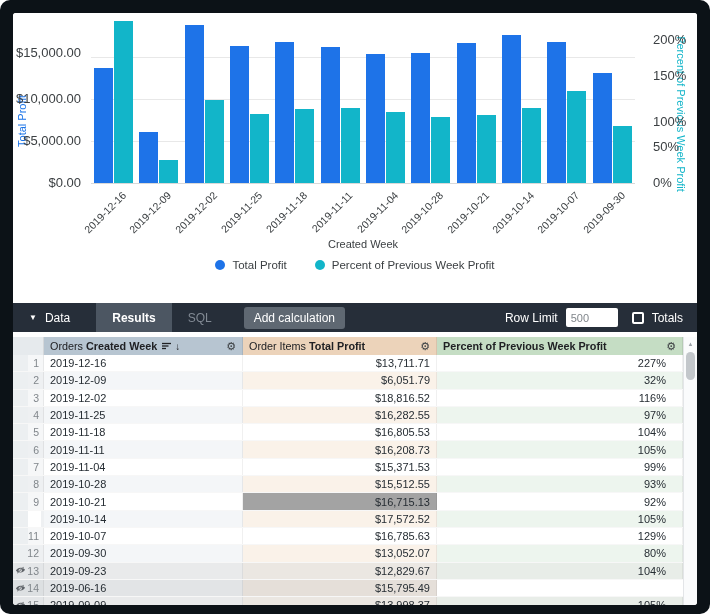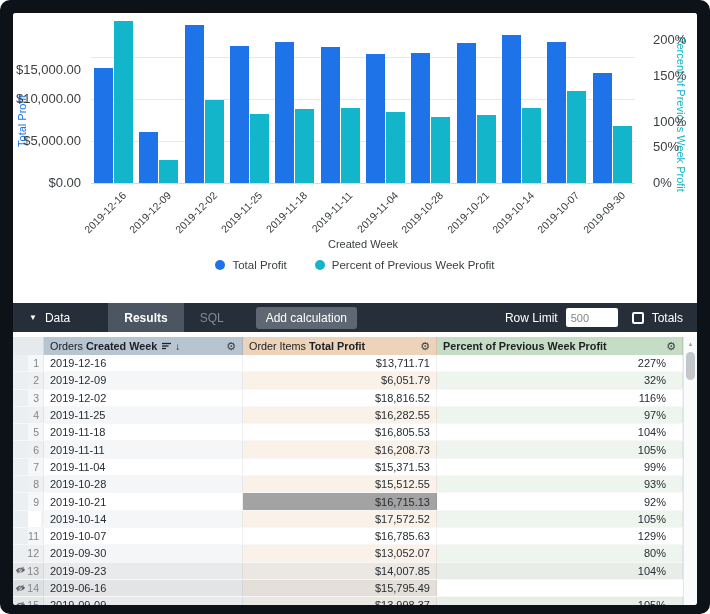--- a/index.html
+++ b/index.html
@@ -19,21 +19,21 @@
   .axis-title-left { position:absolute; left:-36px; top:102px; width:90px; text-align:center; font-size:11px; color:#1a73e8; transform:rotate(-90deg); }
   .axis-title-right { position:absolute; left:568px; top:95px; width:200px; text-align:center; font-size:11px; color:#12b5c9; transform:rotate(90deg); }
   .xaxis-title { position:absolute; left:78px; top:225px; width:544px; text-align:center; font-size:11px; color:#3c4043; }
   #legend { position:absolute; left:0; top:246px; width:684px; display:flex; justify-content:center; gap:28px; }
   .legend-item { display:flex; align-items:center; gap:7px; font-size:11.5px; color:#3c4043; }
   .legend-dot { width:10px; height:10px; border-radius:50%; }
 
   
   #toolbar { position:absolute; left:0; top:290px; width:684px; height:29px; background:#262e39; display:flex; align-items:center; color:#fff; font-size:12px; }
   .tb-caret { font-size:8px; color:#fff; margin:0 8px 0 16px; }
-  .tb-data { margin-right:38px; }
+  .tb-data { margin-right:26px; }
   .tb-tab { height:29px; display:flex; align-items:center; padding:0 16px; }
   .tb-tab.active { background:#4c5662; font-weight:bold; }
   .tb-tab.inactive { color:#828a94; }
   .tb-btn { margin-left:16px; background:#5f6872; border-radius:3px; padding:4px 10px; font-size:12px; color:#fff; cursor:pointer; }
   .tb-right { margin-left:auto; display:flex; align-items:center; padding-right:14px; gap:8px; }
   .tb-rowlimit-input { width:52px; height:19px; border:none; border-radius:2px; background:#fff; color:#80868b; font-size:11px; padding:0 5px; font-family:"Liberation Sans",sans-serif; }
   .tb-checkbox { width:12px; height:12px; border:2px solid #fff; border-radius:2px; background:transparent; margin-left:6px; }
 
   
   #table { position:absolute; left:0; top:324px; width:684px; bottom:0; overflow:hidden; }
@@ -73,21 +73,21 @@
           <span class="legend-dot" id="dot1" style="background: rgb(18, 181, 201);"></span>
           <span>Percent of Previous Week Profit</span>
         </div>
       </div>
     <div class="ytick left" style="top: 164px;">$0.00</div>
         <div class="gridline" style="top: 128px;"></div>
         <div class="ytick left" style="top: 122px;">$5,000.00</div>
         <div class="gridline" style="top: 86px;"></div>
         <div class="ytick left" style="top: 80px;">$10,000.00</div>
         <div class="gridline" style="top: 44px;"></div>
-        <div class="ytick left" style="top: 51px;">$15,000.00</div>
+        <div class="ytick left" style="top: 34px;">$15,000.00</div>
         <div class="axisline" style="top: 170px;"></div>
         <div class="ytick right" style="top: 164px;">0%</div>
         <div class="ytick right" style="top: 128.25px;">50%</div>
         <div class="ytick right" style="top: 103px; text-align: right;">100%</div>
         <div class="ytick right" style="top: 56.75px;">150%</div>
         <div class="ytick right" style="top: 21px;">200%</div>
         <div class="bar" style="left: 81px; top: 54.8216px; width: 19px; height: 115.178px; background: rgb(30, 115, 232);"></div>
         <div class="bar" style="left: 101px; top: 7.695px; width: 19px; height: 162.305px; background: rgb(18, 181, 201);"></div>
         <div class="xlab" style="right: 577.333px;">2019-12-16</div>
         <div class="bar" style="left: 126.333px; top: 119.165px; width: 19px; height: 50.835px; background: rgb(30, 115, 232);"></div>
@@ -253,21 +253,21 @@
             <div class="td right pct" style="background: rgb(237, 245, 238);">80%</div>
           </div>
           <div class="trow">
             <div class="td gutter" style="background: rgb(228, 230, 232);">
               <svg class="eye" viewBox="0 0 24 24" fill="#5f6368">
                 <path d="M12 6c-5 0-9 4.5-10 6 .6.9 2 2.6 4.1 4L4.5 17.6l1.1 1.1L19.4 4.9l-1.1-1.1-2.4 2.4C14.7 6.4 13.4 6 12 6zm0 2c.8 0 1.6.3 2.3.7l-1.2 1.2A2.5 2.5 0 0 0 9.9 13l-1.3 1.3A4 4 0 0 1 12 8zm3.9.9-1.5 1.5c.4.6.6 1.3.6 1.6a3 3 0 0 1-3 3c-.3 0-1-.2-1.6-.6l-1.5 1.5c.9.4 1.9.6 3.1.6 5 0 9-4.5 10-6-.5-.8-1.7-2.3-3.4-3.6z"></path>
               </svg>
             </div>
             <div class="td num" style="background: rgb(228, 230, 232);">13</div>
             <div class="td " style="background: rgb(233, 234, 235);">2019-09-23</div>
-            <div class="td right" style="background: rgb(235, 231, 226);">$14,007.85</div>
+            <div class="td right" style="background: rgb(235, 231, 226);">$12,829.67</div>
             <div class="td right pct" style="background: rgb(232, 237, 232);">104%</div>
           </div>
           <div class="trow">
             <div class="td gutter" style="background: rgb(221, 224, 226);">
               <svg class="eye" viewBox="0 0 24 24" fill="#5f6368">
                 <path d="M12 6c-5 0-9 4.5-10 6 .6.9 2 2.6 4.1 4L4.5 17.6l1.1 1.1L19.4 4.9l-1.1-1.1-2.4 2.4C14.7 6.4 13.4 6 12 6zm0 2c.8 0 1.6.3 2.3.7l-1.2 1.2A2.5 2.5 0 0 0 9.9 13l-1.3 1.3A4 4 0 0 1 12 8zm3.9.9-1.5 1.5c.4.6.6 1.3.6 1.6a3 3 0 0 1-3 3c-.3 0-1-.2-1.6-.6l-1.5 1.5c.9.4 1.9.6 3.1.6 5 0 9-4.5 10-6-.5-.8-1.7-2.3-3.4-3.6z"></path>
               </svg>
             </div>
             <div class="td num" style="background: rgb(221, 224, 226);">14</div>
             <div class="td " style="background: rgb(226, 228, 230);">2019-06-16</div>

